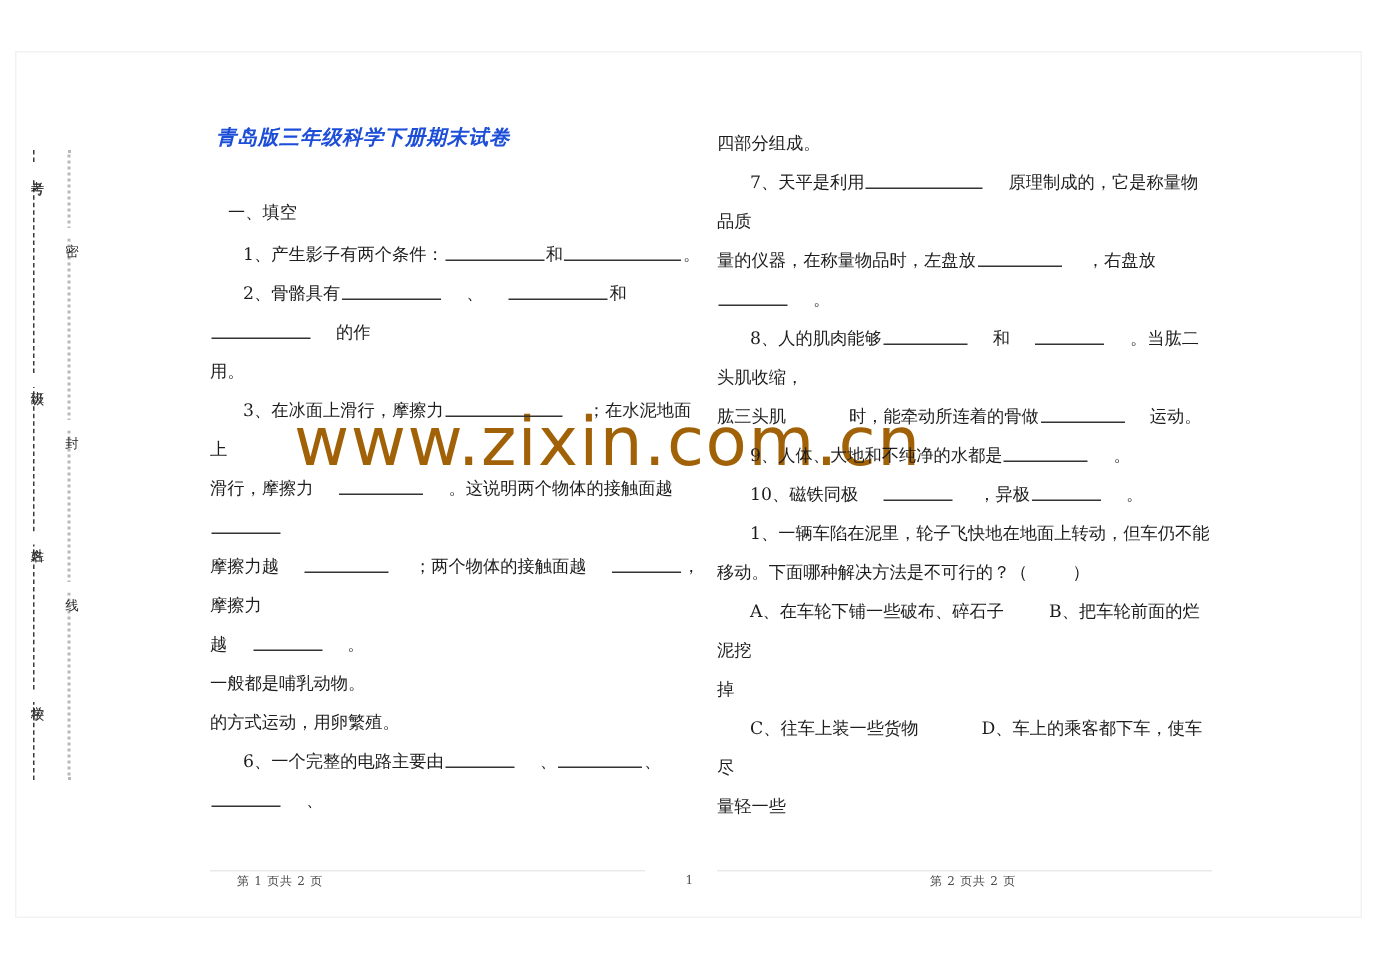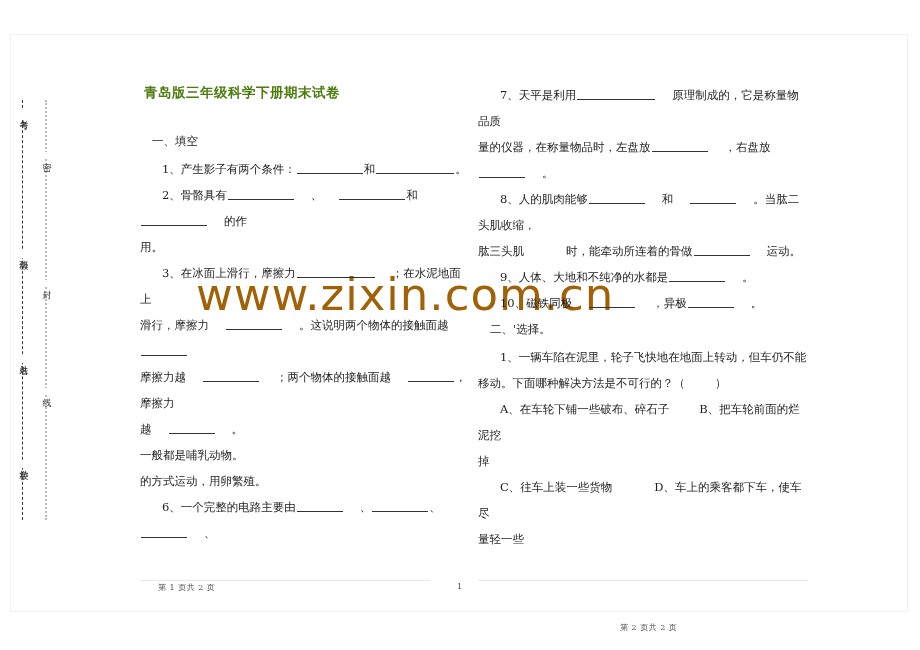--- a/index.html
+++ b/index.html
@@ -110,21 +110,22 @@
   #col-left  { left: 140px; }
   #col-right { left: 478px; }
 
   h1#exam-title {
     font-size: 13.5px;
     font-weight: bold;
     margin: 0 0 26px 0;
     padding-left: 4px;
     line-height: 20px;
     letter-spacing: 0.5px;
-    color: #4d7c0f;
+    color: #1d4ed8;
+    font-style: italic;
   }
 
   .section-head {
     margin: 0 0 2px 12px;
     line-height: 26px;
   }
 
   .q {
     margin: 0;
     text-indent: 22px;
@@ -155,21 +156,21 @@
     position: absolute;
     top: 582px;
     font-size: 8px;
     color: #4a4a4a;
     letter-spacing: 0.5px;
     z-index: 2;
     font-family: "DejaVu Serif", "Liberation Serif", serif;
   }
   #footer-left  { left: 158px; }
   #footer-center{ left: 457px; }
-  #footer-right { left: 620px; margin-top: 40px; }
+  #footer-right { left: 620px; }
 
   
   .footer-rule {
     position: absolute;
     top: 580px;
     height: 0;
     border-top: 1px solid #e9e9e9;
     z-index: 1;
   }
   #rule-left  { left: 140px; width: 290px; }
@@ -230,20 +231,21 @@
 
     <p class="q cont">的方式运动，用卵繁殖。</p>
 
     <p class="q">
       <span>6、一个完整的电路主要由</span><span class="blank b-sm"></span><span class="gap-sm"></span><span>、</span><span class="blank b-md"></span><span>、</span><span class="gap-sm"></span><span class="blank b-sm"></span><span class="gap-sm"></span><span>、</span>
     </p>
   </div>
 
   <div class="column" id="col-right">
 
+    <p class="q cont">四部分组成。</p>
 
     <p class="q">
       <span>7、天平是利用</span><span class="blank b-xl"></span><span class="gap-sm"></span><span>原理制成的，它是称量物品质</span>
     </p>
     <p class="q cont">
       <span>量的仪器，在称量物品时，左盘放</span><span class="blank b-md"></span><span class="gap-sm"></span><span>，右盘放</span><span class="gap-sm"></span><span class="blank b-sm"></span><span class="gap-sm"></span><span>。</span>
     </p>
 
     <p class="q">
       <span>8、人的肌肉能够</span><span class="blank b-md"></span><span class="gap-sm"></span><span>和</span><span class="gap-sm"></span><span class="blank b-sm"></span><span class="gap-sm"></span><span>。当肱二头肌收缩，</span>
@@ -253,21 +255,20 @@
     </p>
 
     <p class="q">
       <span>9、人体、大地和不纯净的水都是</span><span class="blank b-md"></span><span class="gap-sm"></span><span>。</span>
     </p>
 
     <p class="q">
       <span>10、磁铁同极</span><span class="gap-sm"></span><span class="blank b-sm"></span><span class="gap-sm"></span><span>，异极</span><span class="blank b-sm"></span><span class="gap-sm"></span><span>。</span>
     </p>
 
-    <p class="section-head">二、'选择。</p>
 
     <p class="q">1、一辆车陷在泥里，轮子飞快地在地面上转动，但车仍不能</p>
     <p class="q cont">
       <span>移动。下面哪种解决方法是不可行的？（</span><span class="gap-md"></span><span class="paren">）</span>
     </p>
 
     <p class="q">
       <span>A、在车轮下铺一些破布、碎石子</span><span class="gap-md"></span><span>B、把车轮前面的烂泥挖</span>
     </p>
     <p class="q cont">掉</p>

